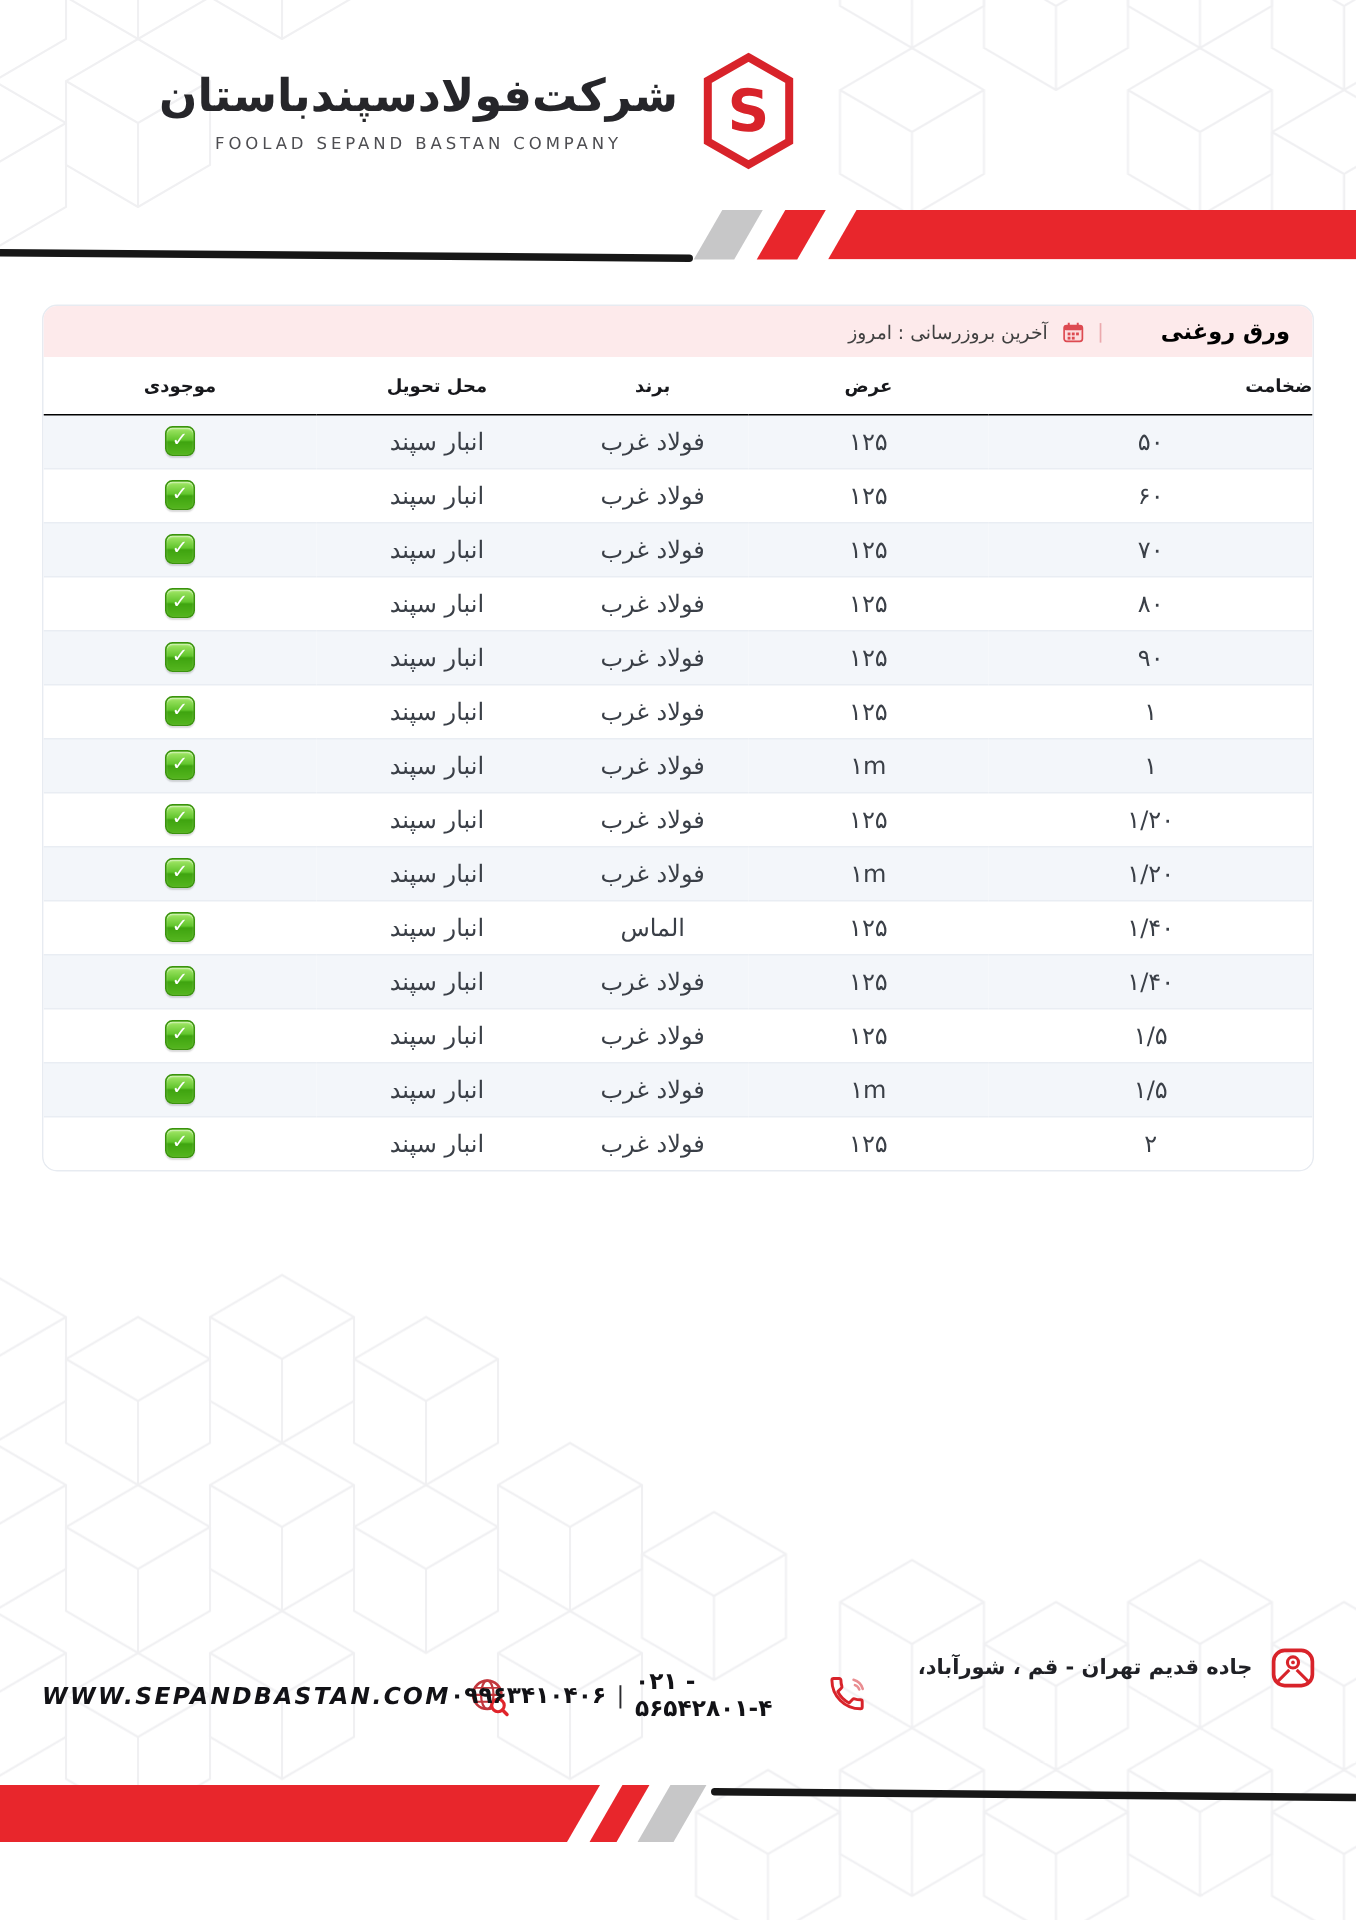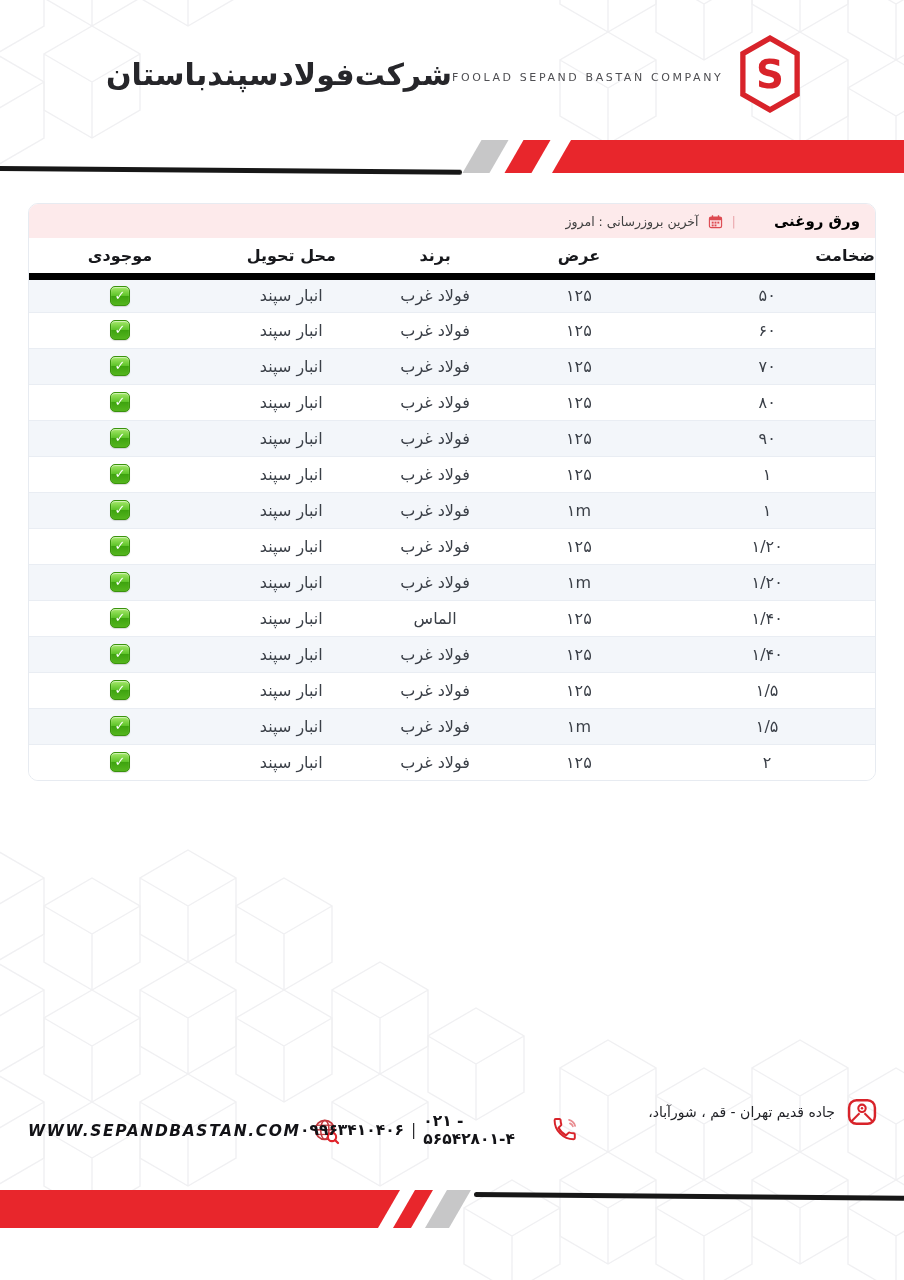--- a/index.html
+++ b/index.html
@@ -7,21 +7,21 @@
   body { font-family:"DejaVu Sans", sans-serif; background:#ffffff; }
   .page { position:relative; width:904px; height:1280px; background:#fff; overflow:hidden; }
 
   
   .bg-hex { position:absolute; inset:0; z-index:0; pointer-events:none; }
 
   .layer { position:relative; z-index:1; }
 
   
   .logo-group { position:absolute; top:34px; left:106px; display:flex; align-items:center; gap:16px; }
-  .logo-texts { display:flex; flex-direction:row; align-items:center; }
+  .logo-texts { display:flex; flex-direction:column; align-items:center; }
   .logo-fa { font-size:30px; font-weight:bold; color:#26262a; direction:rtl; white-space:nowrap; }
   .logo-en { margin-top:7px; font-size:11px; letter-spacing:2.6px; color:#4e4e52; white-space:nowrap; }
   .logo-mark svg { display:block; }
 
   
   .band { position:absolute; }
   .top-black-line { top:166px; left:0; width:462px; height:5px; background:#171717;
     transform:rotate(0.45deg); transform-origin:left center; border-radius:0 3px 3px 0; }
   .top-gray { top:140px; left:472px; width:27px; height:33px; background:#c7c7c8; transform:skewX(-30deg); }
   .top-red-sm { top:140px; left:514px; width:27px; height:33px; background:#e8262c; transform:skewX(-30deg); }
@@ -39,22 +39,22 @@
   .table-card { position:absolute; top:203px; left:28px; width:848px; background:#fff;
     border:1px solid #e7ebf1; border-radius:10px; overflow:hidden; }
   .table-titlebar { display:flex; align-items:center; gap:9px; direction:rtl;
     background:#fdeaeb; height:34px; padding:0 15px; }
   .t-title { color:#000000; font-weight:bold; font-size:15px;margin-left:29px; }
   .t-divider { color:#eba9ad; font-size:13px; }
   .t-update { color:#404040; font-size:12.5px; }
   .cal-icon svg { display:block; }
 
   table { width:100%; border-collapse:collapse; direction:rtl; table-layout:fixed; }
-  thead th { height:38px; font-size:16px; font-weight:bold; color:#17181c;
-    border-bottom:7px solid #000000; text-align:center;margin-top:11px; }
+  thead th { height:38px; font-size:12px; font-weight:bold; color:#17181c;
+    border-bottom:1px solid #000000; text-align:center;margin-top:11px; }
   th.c-thick { width:25.5%;text-align:right; } th.c-width { width:19%; } th.c-brand { width:15%; }
   th.c-deliv { width:19%; } th.c-stock { width:21.5%; }
   tbody td { height:36px; font-size:16px; color:#3a3f47; text-align:center;
     border-top:1px solid #e9edf3; }
   tbody tr:nth-child(odd) { background:#f3f6fa; }
   tbody tr:nth-child(even) { background:#ffffff; }
 
   .check { width:20px; height:20px; margin:0 auto; border-radius:5px;
     background:linear-gradient(180deg,#a5e86a 0%,#5fc42a 48%,#3ea30f 52%,#54b51e 100%);
     border:1px solid #3a930d; box-shadow:inset 0 1px 1px rgba(255,255,255,.55), 0 1px 1px rgba(0,0,0,.15);
@@ -62,21 +62,21 @@
 
   
   .site-group { position:absolute; left:28px; top:1116px; display:flex; align-items:center; gap:10px; }
   .site-text { font-size:15.5px; font-weight:bold; letter-spacing:1.6px; color:#121216;font-style:italic; }
   .phone-group { position:absolute; left:300px; top:1112px; width:280px; direction:rtl;
     display:flex; align-items:center; gap:10px; }
   .phone-text { font-size:15.5px; font-weight:bold; color:#121216; display:flex; align-items:center; gap:7px; direction:rtl; }
   .phone-text .sep { color:#2a2a2e; font-weight:normal; }
   .addr-group { position:absolute; right:26px; top:1096px; direction:rtl;
     display:flex; align-items:center; gap:11px; }
-  .addr-lines { text-align:right; font-size:14px; font-weight:normal; color:#1f2025; line-height:23px; direction:rtl; }
+  .addr-lines { text-align:right; font-size:14px; font-weight:bold; color:#1f2025; line-height:23px; direction:rtl; }
   .f-icon svg { display:block; }
 </style>
 </head>
 <body>
 
 <div class="page">
 
   <svg class="bg-hex" width="904" height="1280" viewBox="0 0 904 1280">
     <defs>
       <path id="hx" d="M48 0 L96 28 L96 84 L48 112 L0 84 L0 28 Z M0 28 L48 56 L96 28 M48 56 L48 112" fill="none" stroke="#ebebee" stroke-width="1.4"></path>

